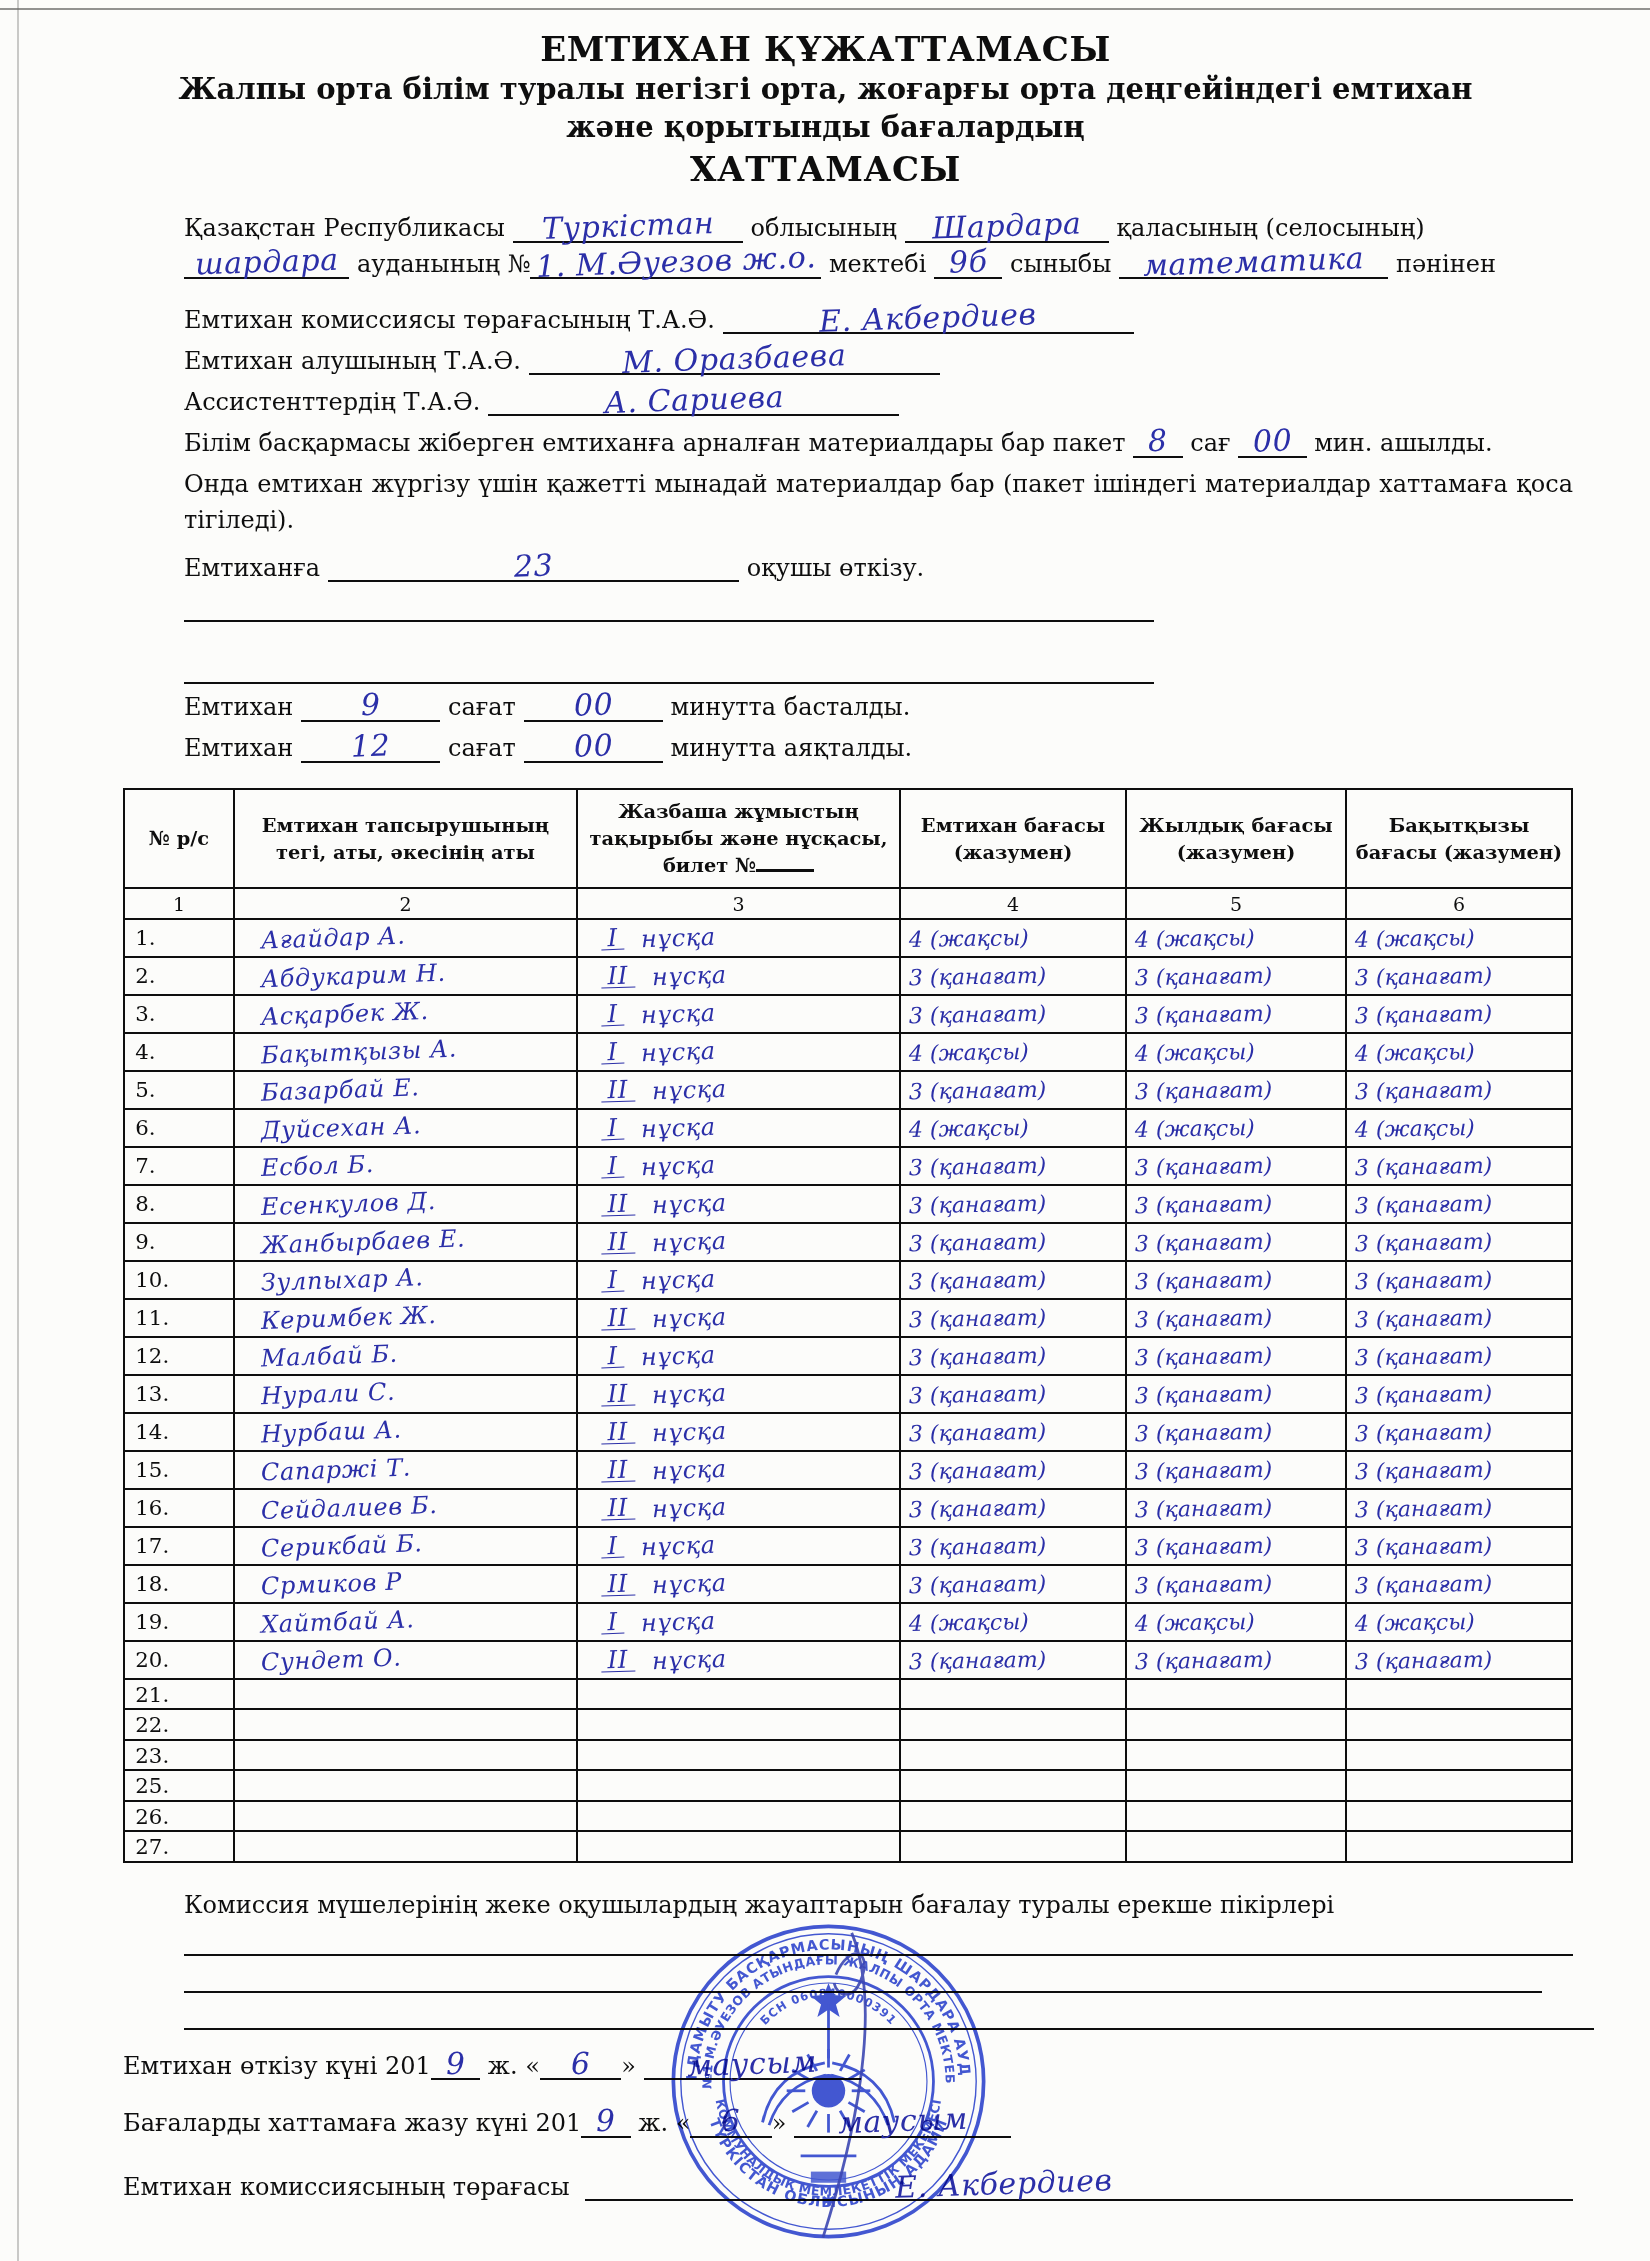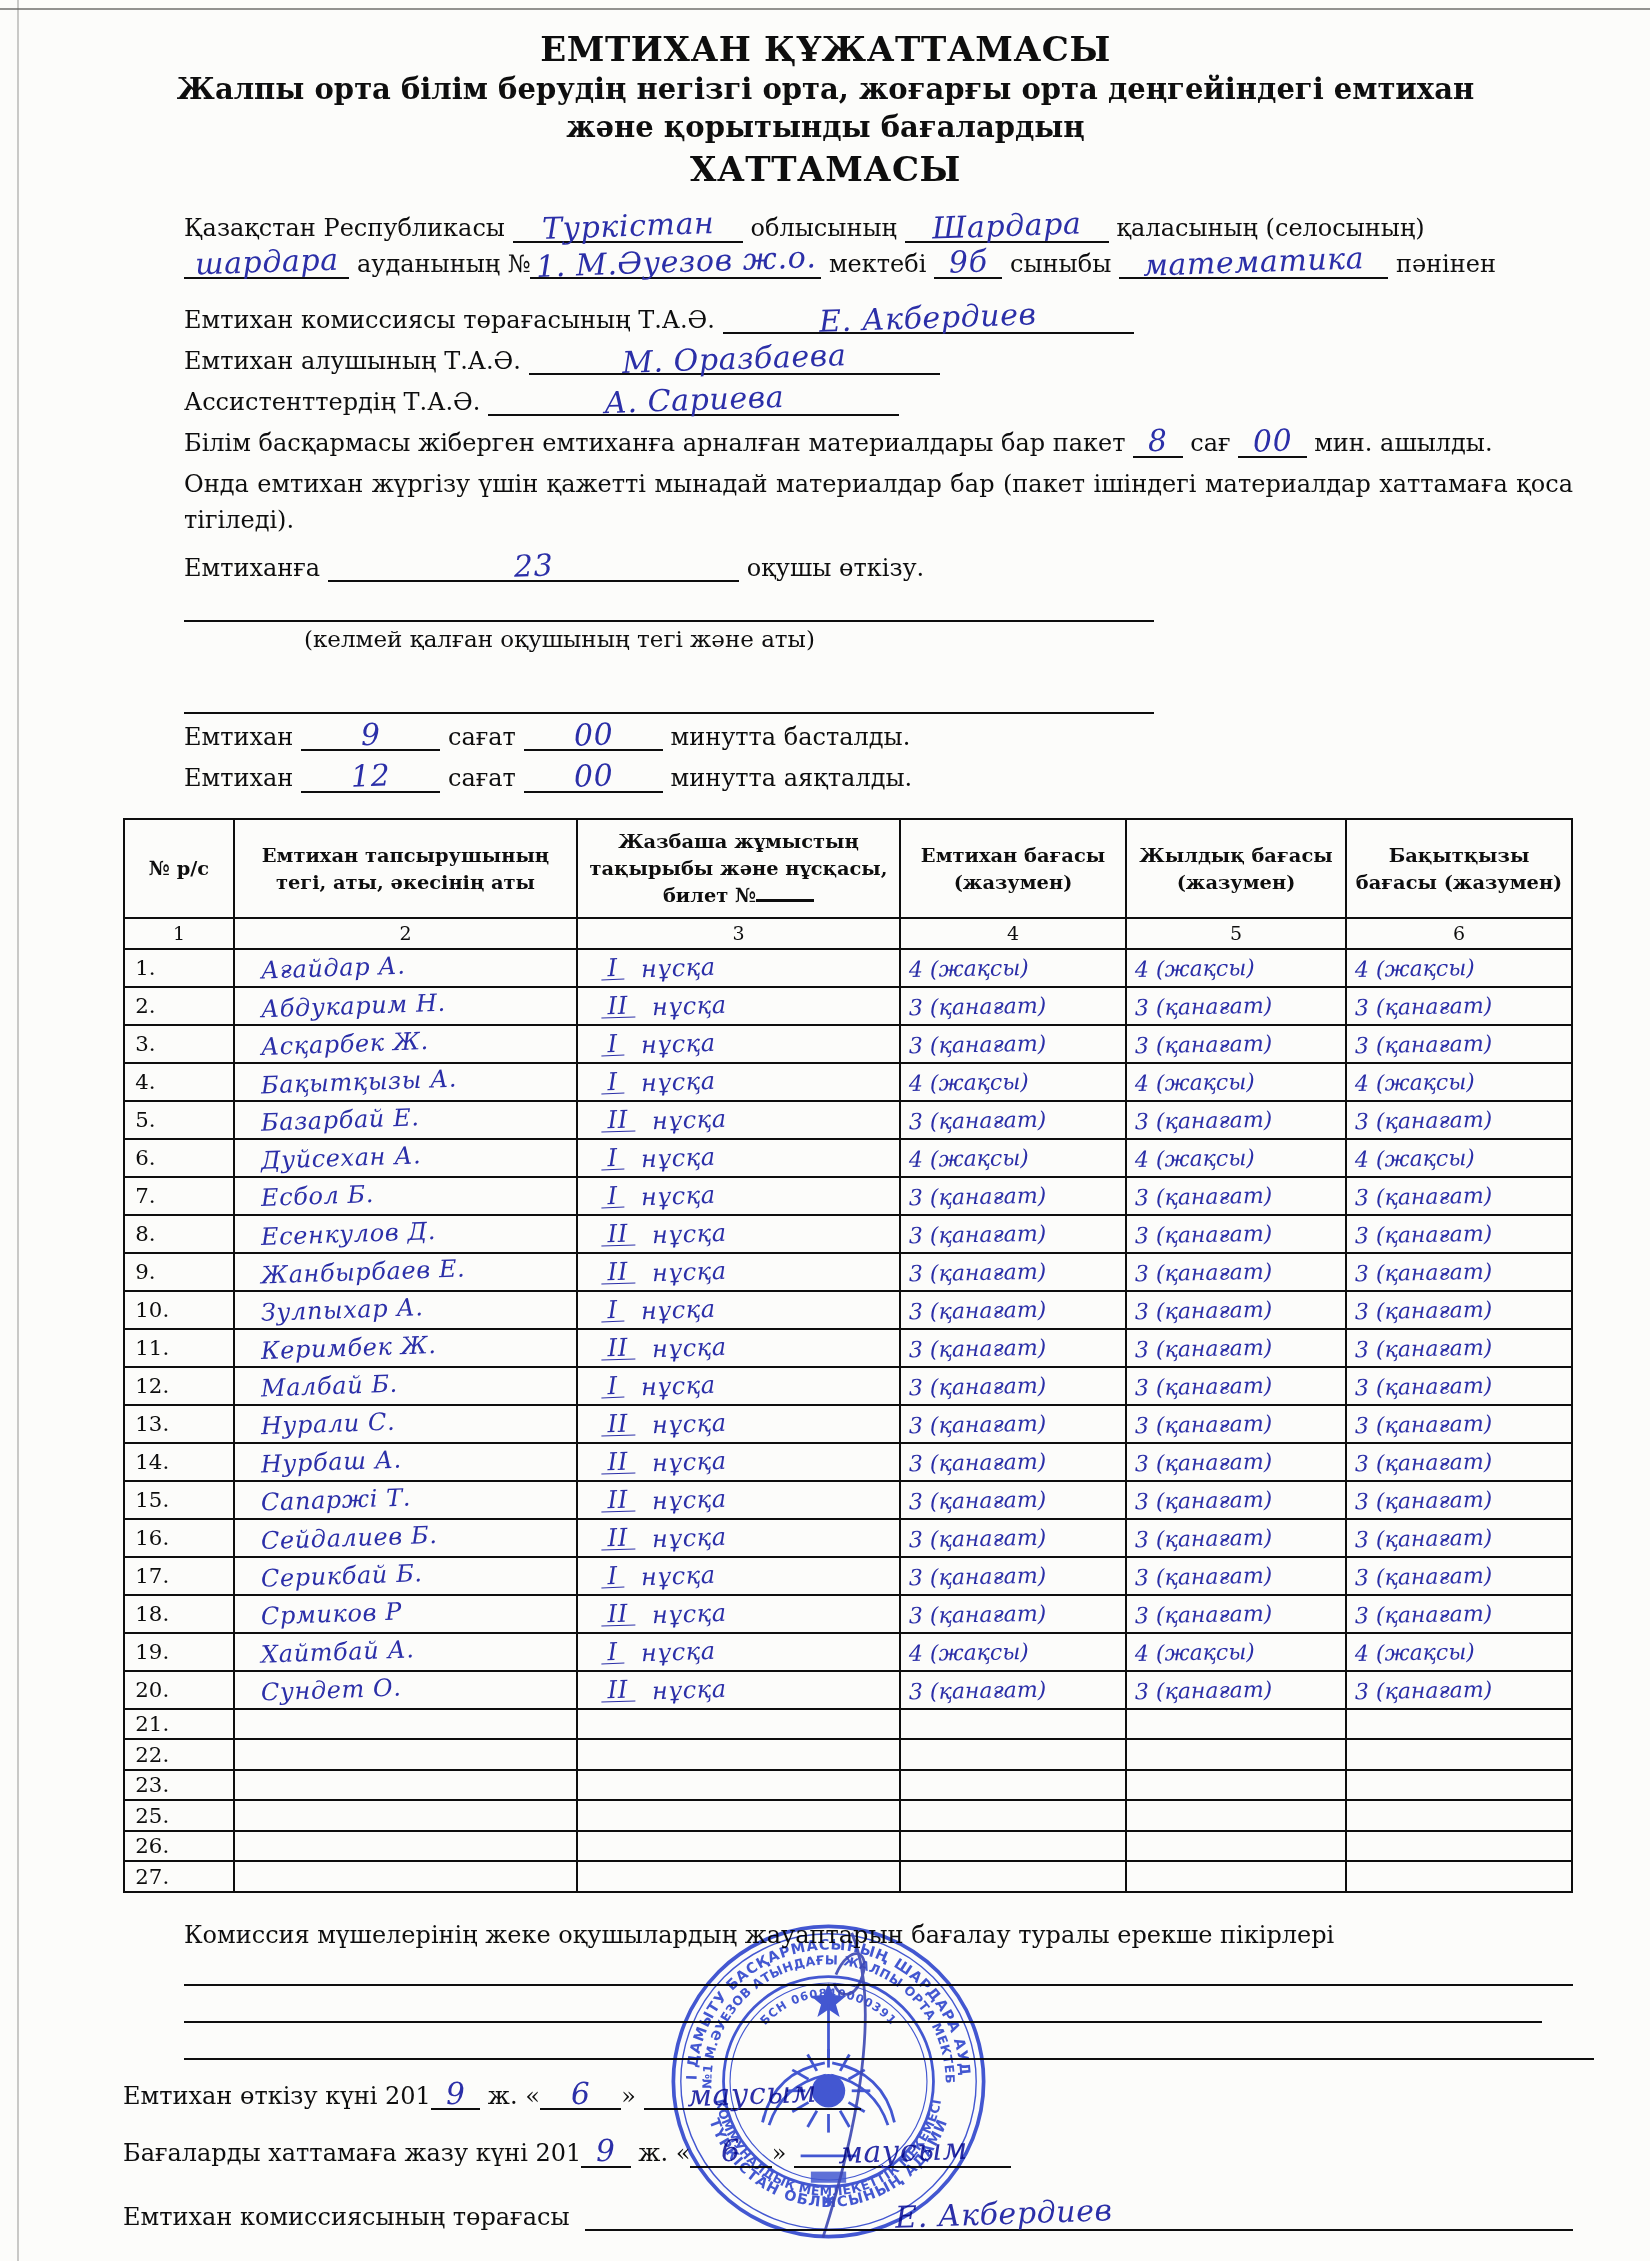--- a/index.html
+++ b/index.html
@@ -65,21 +65,21 @@
 </style>
 </head>
 <body>
 
 <div class="page">
   <div class="scan-edge-top"></div>
   <div class="scan-edge-left"></div>
 
   <div class="title">
     <div class="t1">ЕМТИХАН ҚҰЖАТТАМАСЫ</div>
-    <div class="t2">Жалпы орта білім берудің негізгі орта, жоғарғы орта деңгейіндегі емтихан</div>
+    <div class="t2">Жалпы орта білім туралы негізгі орта, жоғарғы орта деңгейіндегі емтихан</div>
     <div class="t2">және қорытынды бағалардың</div>
     <div class="t1">ХАТТАМАСЫ</div>
   </div>
 
   <div class="content">
 
     <p class="para mt30">
       <span>Қазақстан Республикасы</span>
       <span class="blank w340"><span class="hw">Туркістан</span></span>
       <span>облысының</span>
@@ -116,21 +116,20 @@
       <span>мин. ашылды.</span>
     </p>
     <p class="para mt8 just">Онда емтихан жүргізу үшін қажетті мынадай материалдар бар (пакет ішіндегі материалдар хаттамаға қоса тігіледі).</p>
 
     <p class="para mt18">
       <span>Емтиханға</span>
       <span class="blank w620"><span class="hw">23</span></span>
       <span>оқушы өткізу.</span>
     </p>
     <div class="uline-row u1500"></div>
-    <div class="note">(келмей қалған оқушының тегі және аты)</div>
     <div class="uline-row u1500" style="margin-top:26px;"></div>
 
     <p class="para mt8">
       <span>Емтихан</span>
       <span class="blank w200"><span class="hw">9</span></span>
       <span>сағат</span>
       <span class="blank w200"><span class="hw">00</span></span>
       <span>минутта басталды.</span>
     </p>
     <p class="para mt8">

